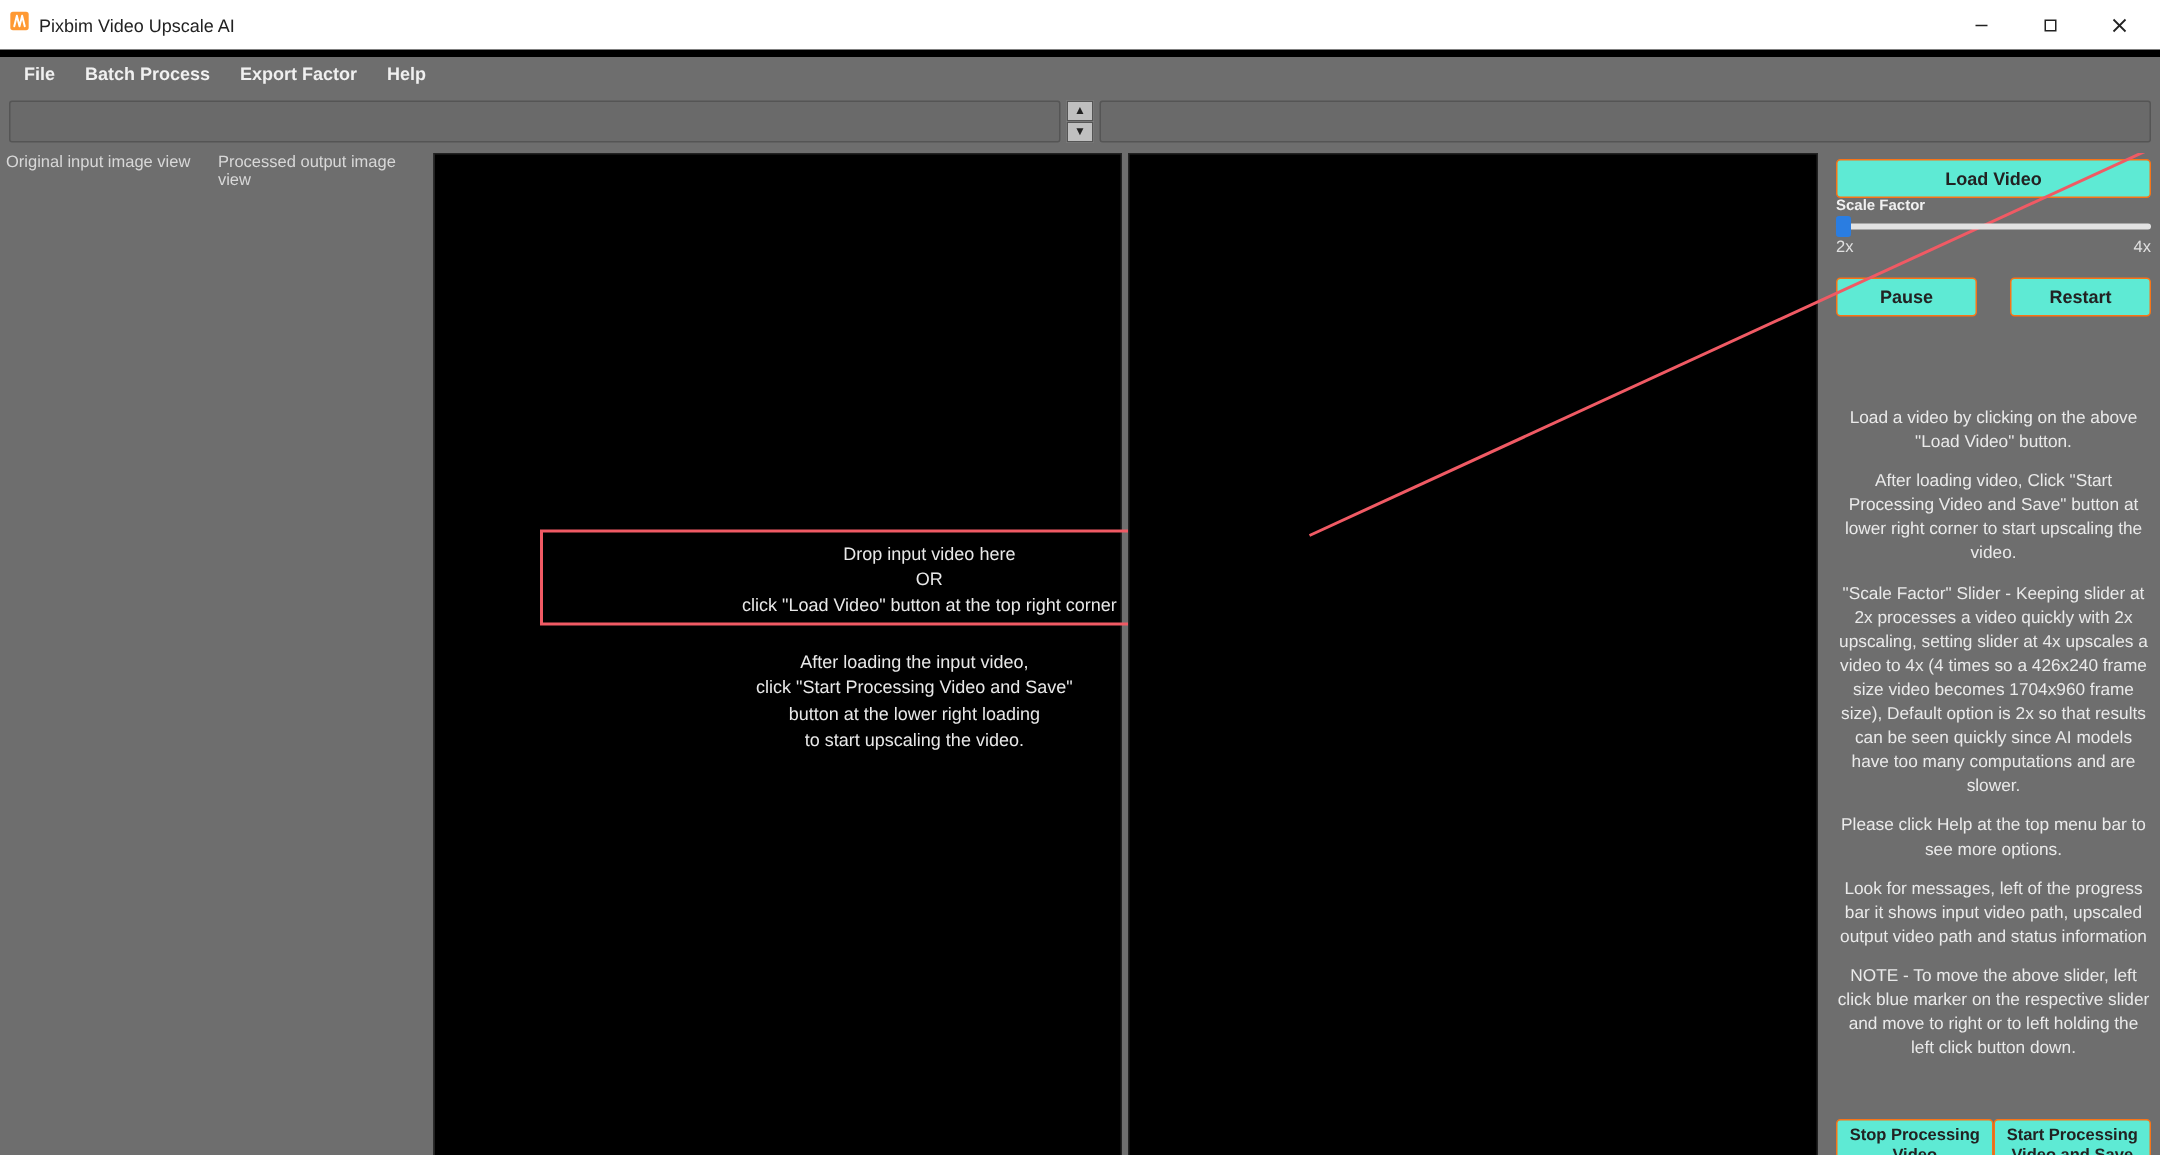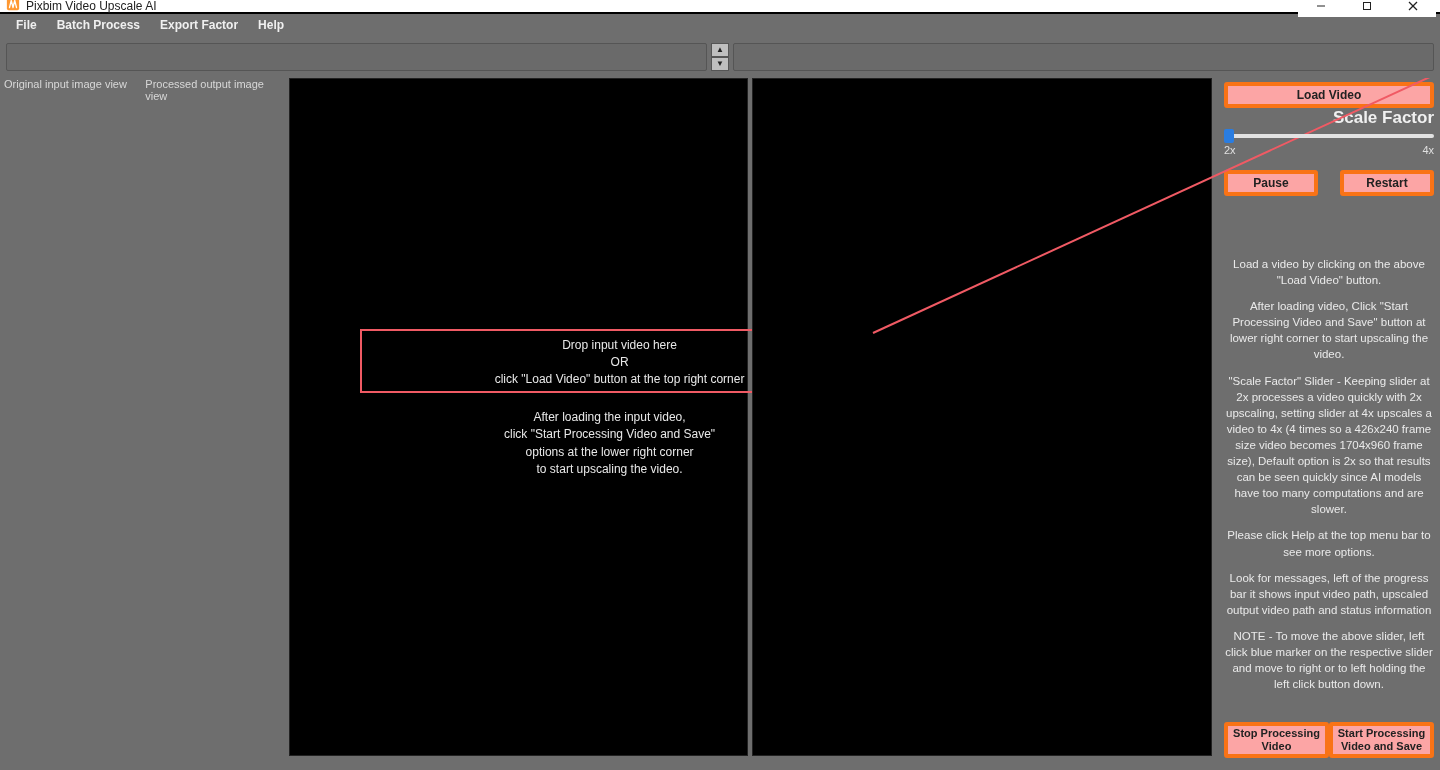--- a/index.html
+++ b/index.html
@@ -1,18 +1,18 @@
 <!DOCTYPE html>
 <html><head>
 <meta charset="utf-8">
 <style>
   * { box-sizing: border-box; margin: 0; padding: 0; }
   html, body { width: 1440px; height: 770px; font-family: "Segoe UI", Arial, sans-serif; background:#6e6e6e; overflow:hidden; }
   
-  .titlebar { height:14px; background:#ffffff; display:flex; align-items:center; justify-content:space-between; padding:0 4px 0 6px; border-bottom:2px solid #000000; }
+  .titlebar { height:38px; background:#ffffff; display:flex; align-items:center; justify-content:space-between; padding:0 4px 0 6px; border-bottom:5px solid #000000; }
   .titlebar-left { display:flex; align-items:center; gap:6px; }
   .titlebar-title { font-size:12px; color:#222; }
   .titlebar-controls { display:flex; gap:0; }
   .titlebar-btn { width:46px; height:22px; display:flex; align-items:center; justify-content:center; font-size:10px; color:#222; background:#fff; }
   
   .menubar { height:22px; background:#6e6e6e; display:flex; align-items:center; gap:0; padding:0 6px;font-weight:bold; }
   .menu-item { font-size:12px; color:#f0f0f0; padding:2px 10px; cursor:default; }
   
   .toolrow { height:42px; background:#6e6e6e; display:flex; align-items:center; padding:4px 6px; gap:4px; }
   .combo { flex:1; height:28px; background:#6a6a6a; border:1px solid #555; border-radius:2px; }
@@ -24,23 +24,23 @@
   .rightcol { width:222px; background:#6e6e6e; padding:4px 6px; display:flex; flex-direction:column; }
   .labels-row { height:18px; display:flex; }
   .panel-label { font-size:11px; color:#d8d8d8; padding:0 4px; flex:1; }
   .views-row { flex:1; display:flex; gap:4px; padding:0 6px 6px 6px; position:relative; }
   .view { flex:1; background:#000; border:1px solid #222; position:relative; }
   
   .callout-box { position:absolute; left:70px; top:250px; width:520px; height:64px; border:2px solid #f05a64; background:transparent; color:#e8e8e8; font-size:12px; text-align:center; padding:6px 8px; line-height:1.4; }
   .afterload { position:absolute; left:140px; top:330px; width:360px; color:#e8e8e8; font-size:12px; text-align:center; line-height:1.45; }
   .arrow-svg { position:absolute; left:0; top:0; width:1218px; height:100%; pointer-events:none; }
   
-  .btn { background:#fca5a5; border:4px solid #f97316; border-radius:3px; font-size:12px; font-weight:600; color:#222; height:26px; display:flex; align-items:center; justify-content:center; cursor:pointer; }
+  .btn { background:#5eead4; border:1px solid #f97316; border-radius:3px; font-size:12px; font-weight:600; color:#222; height:26px; display:flex; align-items:center; justify-content:center; cursor:pointer; }
   .btn.wide { width:100%; }
-  .section-label { font-size:17px; font-weight:600; color:#f0f0f0; margin-top:0;text-align:right; }
+  .section-label { font-size:10px; font-weight:600; color:#f0f0f0; margin-top:0; }
   .slider-wrap { margin-top:6px; }
   .slider-track { width:100%; height:4px; background:#e2e2e2; position:relative; border-radius:2px; }
   .slider-thumb { position:absolute; left:0; top:-5px; width:10px; height:14px; background:#2a7de1; border-radius:2px; }
   .slider-ticks { display:flex; justify-content:space-between; font-size:11px; color:#e0e0e0; margin-top:6px; }
   .btn-row { display:flex; gap:22px; margin-top:14px; }
   .btn-row .btn { flex:1; }
   .info-text { margin-top:60px; font-size:11.5px; color:#eaeaea; line-height:1.4; overflow-wrap:break-word; flex:1;text-align:center; }
   .info-text p { margin-bottom:10px; }
   .bottom-btns { display:flex; gap:0; margin-top:14px; }
   .bottom-btns .btn { flex:1; height:36px; font-size:11px; font-weight:600; text-align:center; line-height:1.15; padding:3px 2px; white-space:normal; }
@@ -104,21 +104,21 @@
     <div class="views-row">
       <div class="view">
         <div class="callout-box">
           <div>Drop input video here</div>
           <div>OR</div>
           <div>click "Load Video" button at the top right corner</div>
         </div>
         <div class="afterload">
           <div>After loading the input video,</div>
           <div>click "Start Processing Video and Save"</div>
-          <div>options at the lower right corner</div>
+          <div>button at the lower right loading</div>
           <div>to start upscaling the video.</div>
         </div>
       </div>
       <div class="view"></div>
 
       <svg class="arrow-svg">
         <defs>
           <marker id="arrowhead" markerWidth="8" markerHeight="8" refX="7" refY="3" orient="auto">
             <polygon points="0 0, 8 3, 0 6" fill="#f05a64"></polygon>
           </marker>

